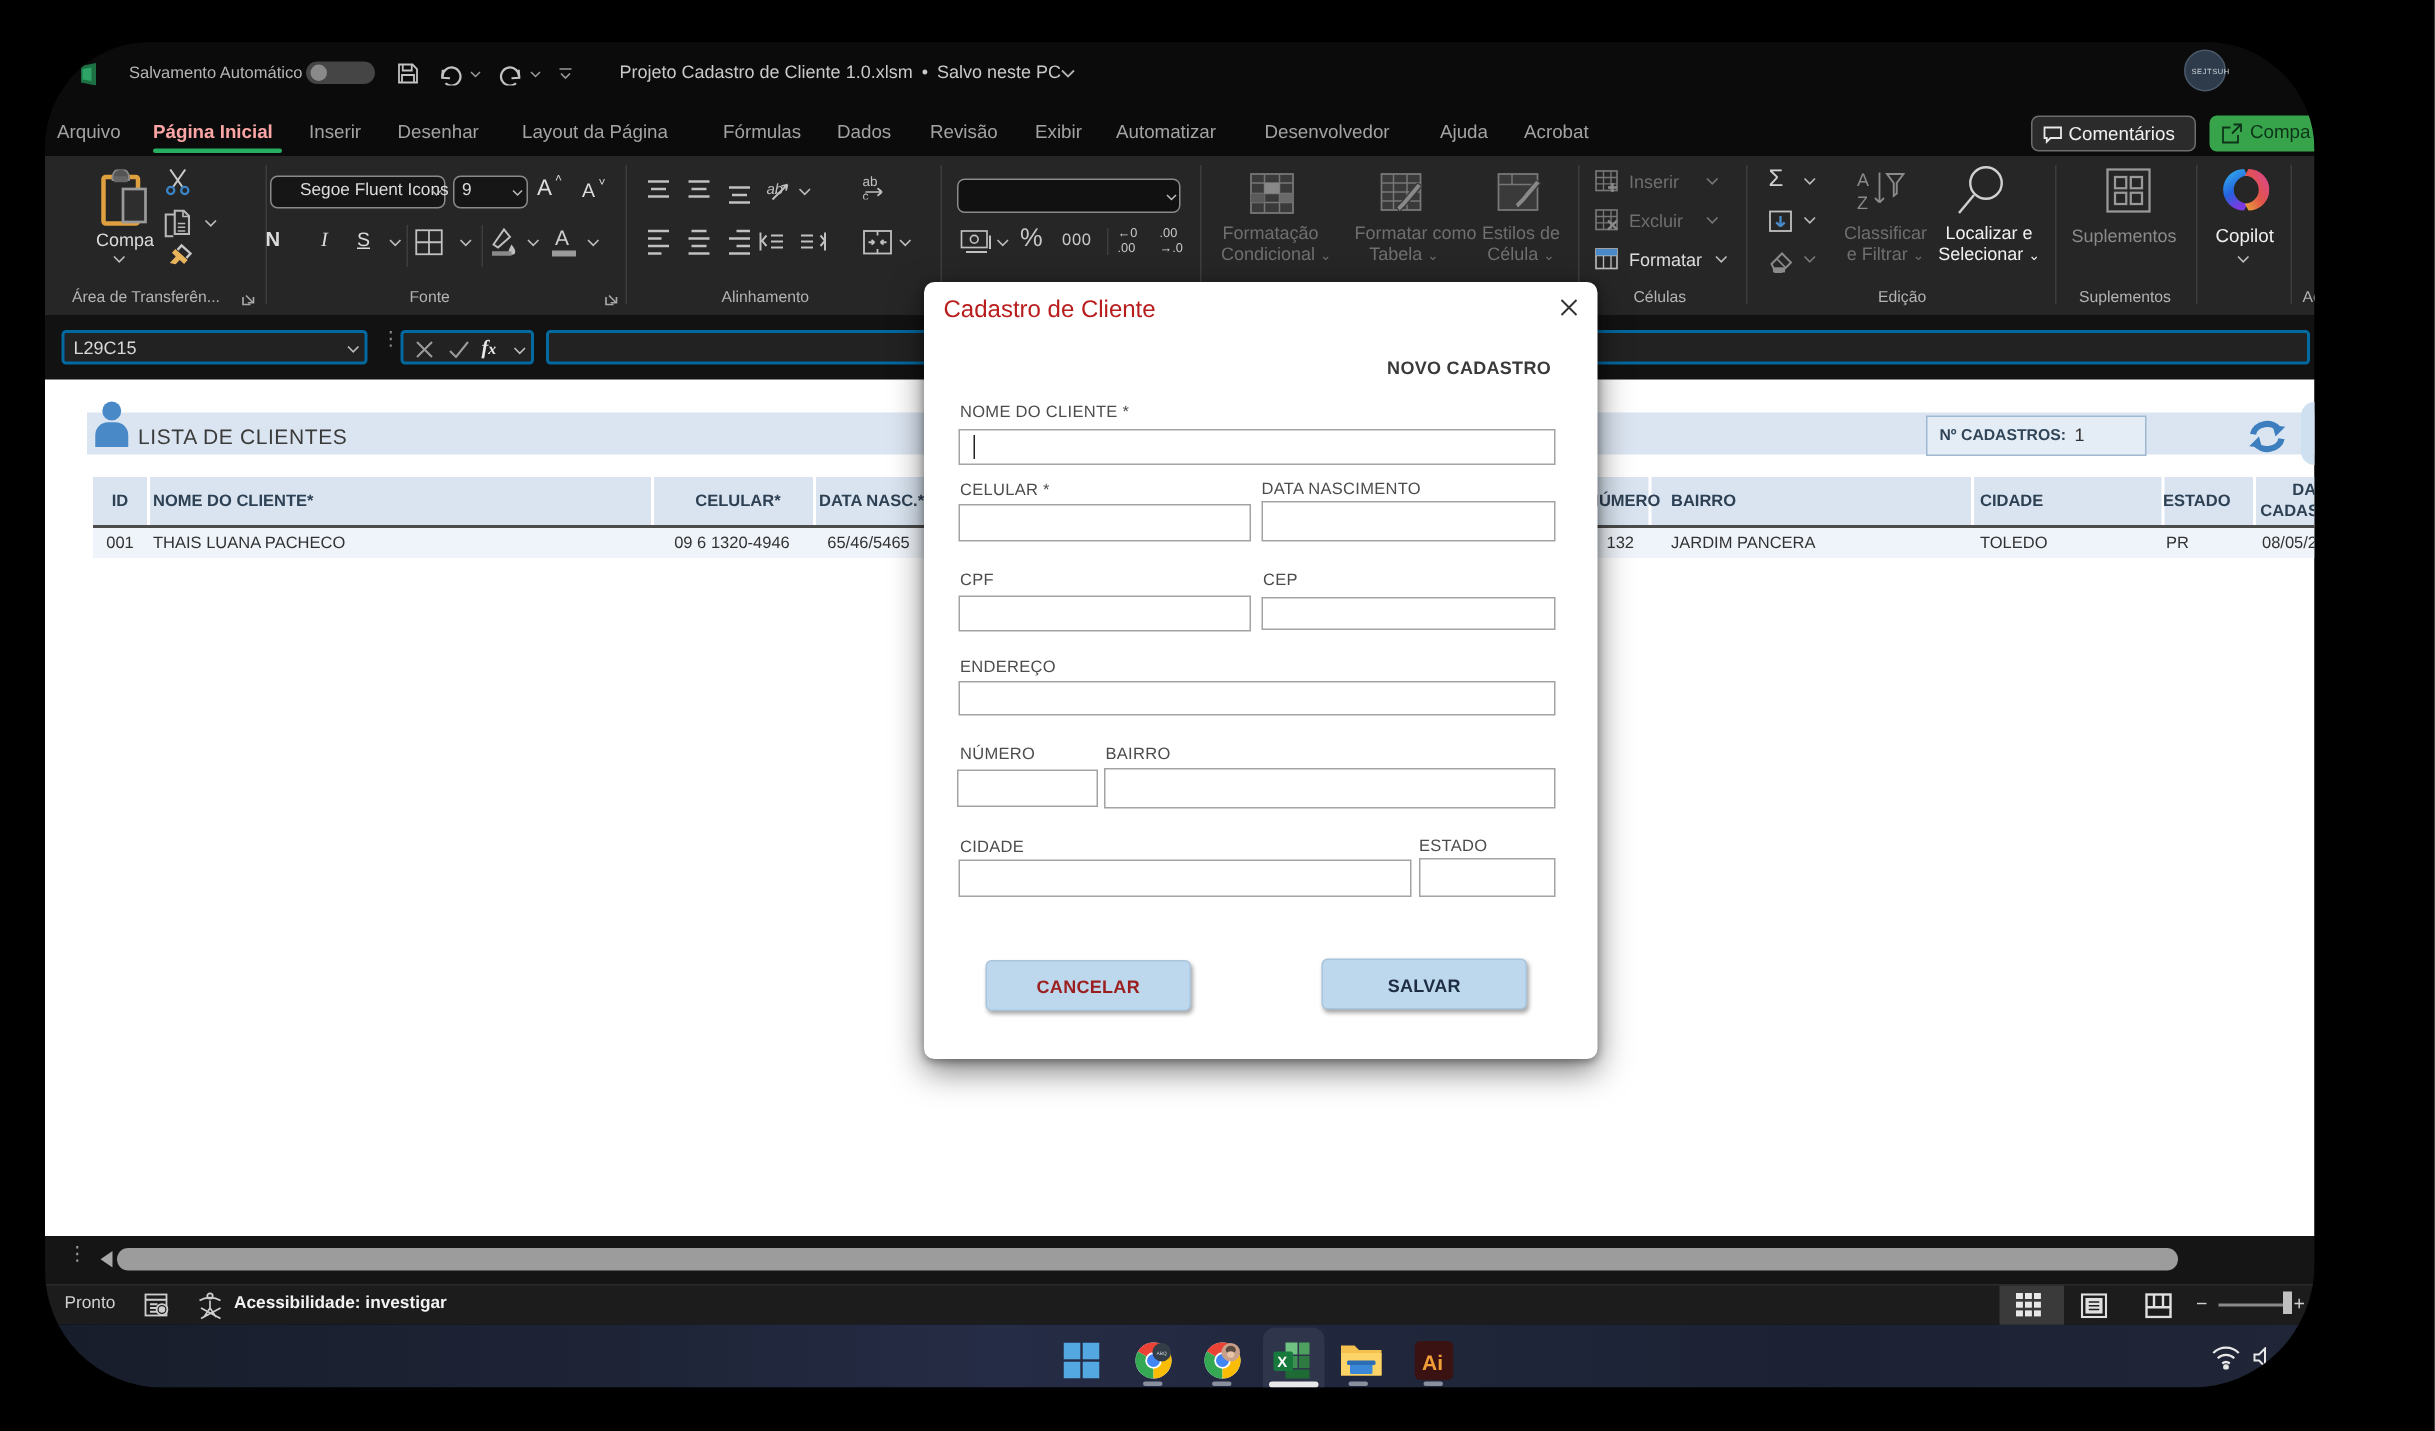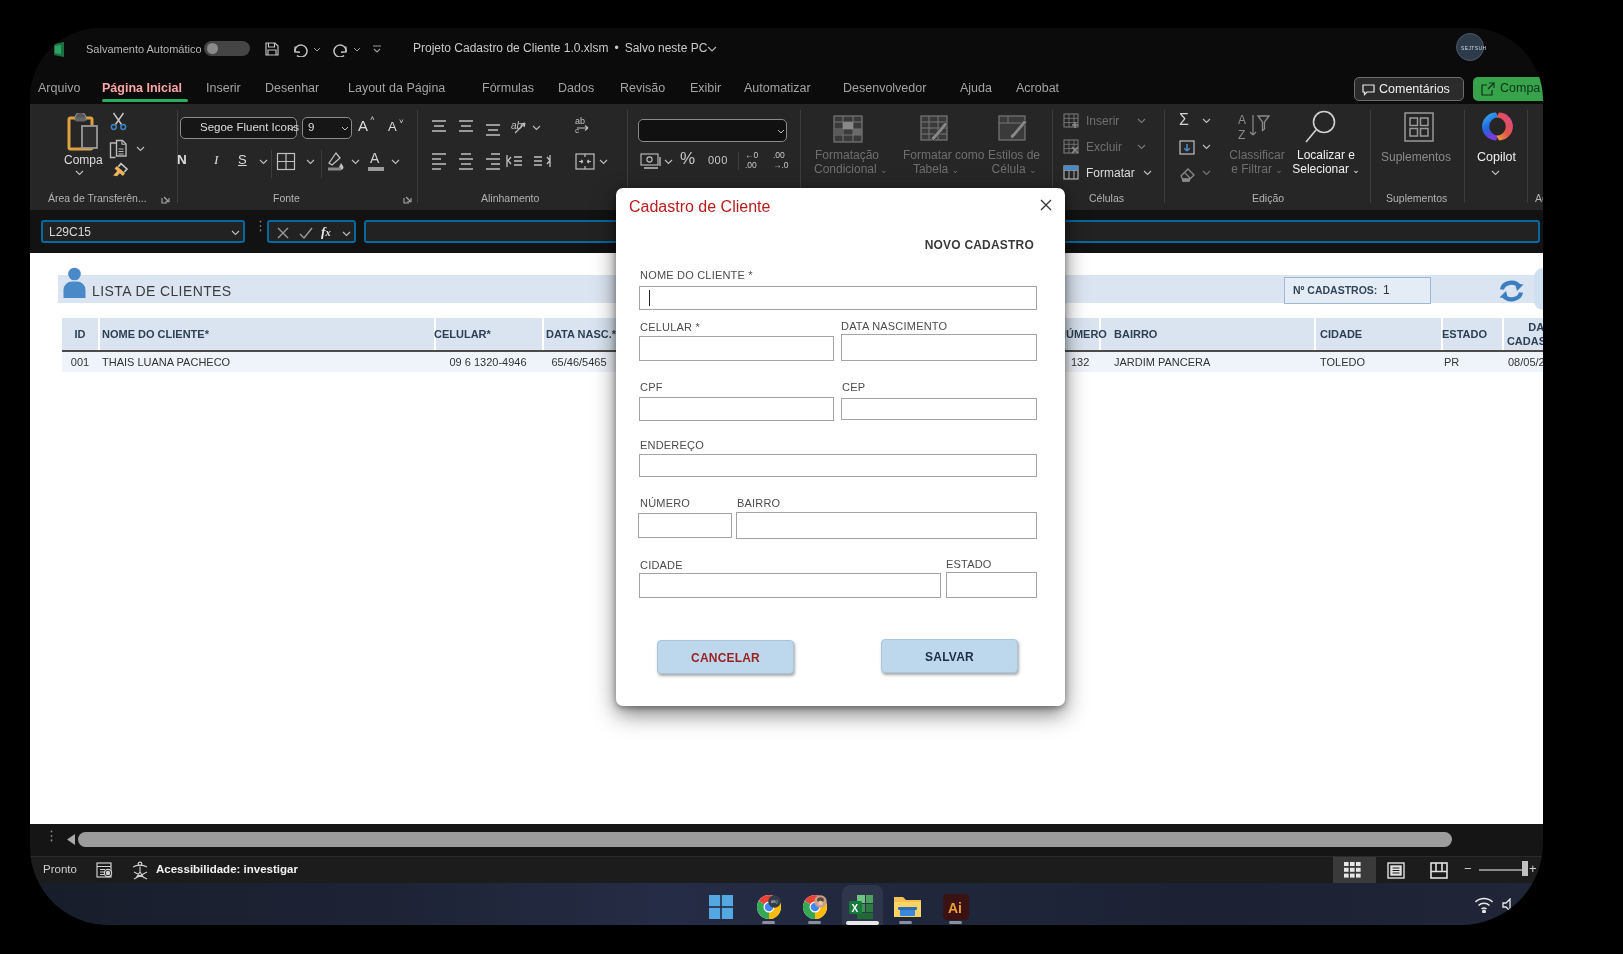--- a/index.html
+++ b/index.html
@@ -426,21 +426,21 @@
     <div class="abs" style="left:32px;top:65px;width:1481px;height:33px;background:#d9e4f0"></div>
     <div class="abs" style="left:68px;top:65px;width:2px;height:33px;background:#fff"></div>
     <div class="abs" style="left:404px;top:65px;width:2px;height:33px;background:#fff"></div>
     <div class="abs" style="left:512px;top:65px;width:2px;height:33px;background:#fff"></div>
     <div class="abs" style="left:1069px;top:65px;width:2px;height:33px;background:#fff"></div>
     <div class="abs" style="left:1284px;top:65px;width:2px;height:33px;background:#fff"></div>
     <div class="abs" style="left:1411px;top:65px;width:2px;height:33px;background:#fff"></div>
     <div class="abs" style="left:1472px;top:65px;width:2px;height:33px;background:#fff"></div>
     <div class="hdr" style="left:32px;top:75px;width:36px;text-align:center">ID</div>
     <div class="hdr" style="left:72px;top:75px">NOME DO CLIENTE*</div>
-    <div class="hdr" style="left:404px;top:75px;width:116px;text-align:left">CELULAR*</div>
+    <div class="hdr" style="left:404px;top:75px;width:116px;text-align:center">CELULAR*</div>
     <div class="hdr" style="left:516px;top:75px">DATA NASC.*</div>
     <div class="hdr" style="left:1028px;top:75px">NÚMERO</div>
     <div class="hdr" style="left:1084px;top:75px">BAIRRO</div>
     <div class="hdr" style="left:1290px;top:75px">CIDADE</div>
     <div class="hdr" style="left:1412px;top:75px">ESTADO</div>
     <div class="hdr" style="left:1480px;top:68px;width:40px;text-align:right">DAT</div>
     <div class="hdr" style="left:1476px;top:82px;width:40px;text-align:right">CADAS</div>
     <div class="abs" style="left:32px;top:97px;width:1481px;height:2px;background:#4b4b4b"></div>
 
     <div class="abs" style="left:32px;top:99px;width:1481px;height:20px;background:#eff4fa"></div>

